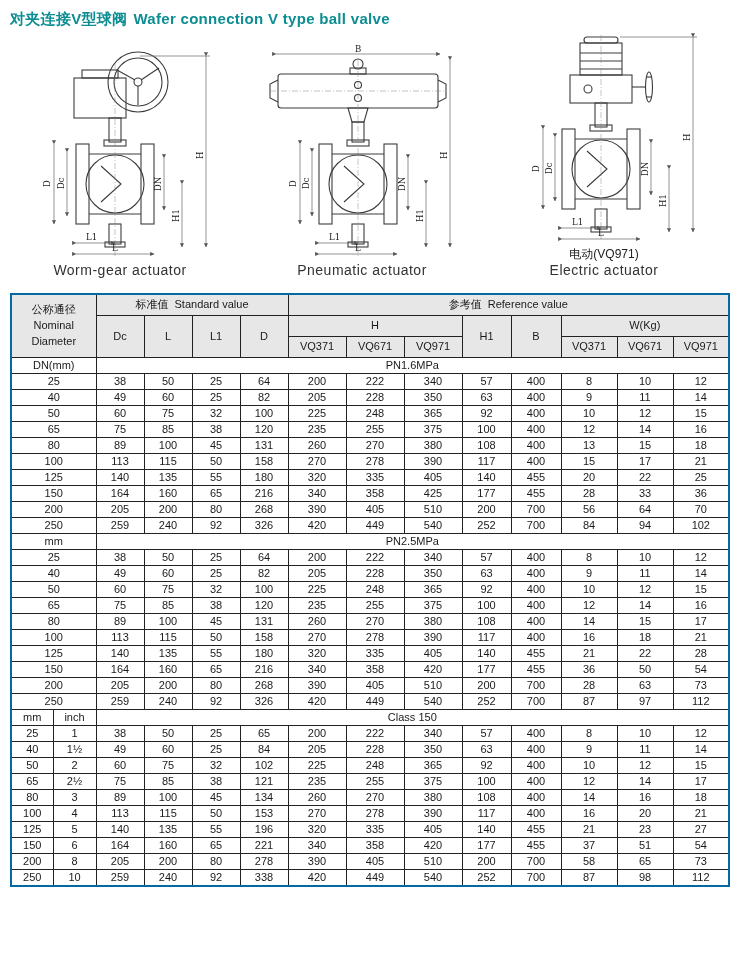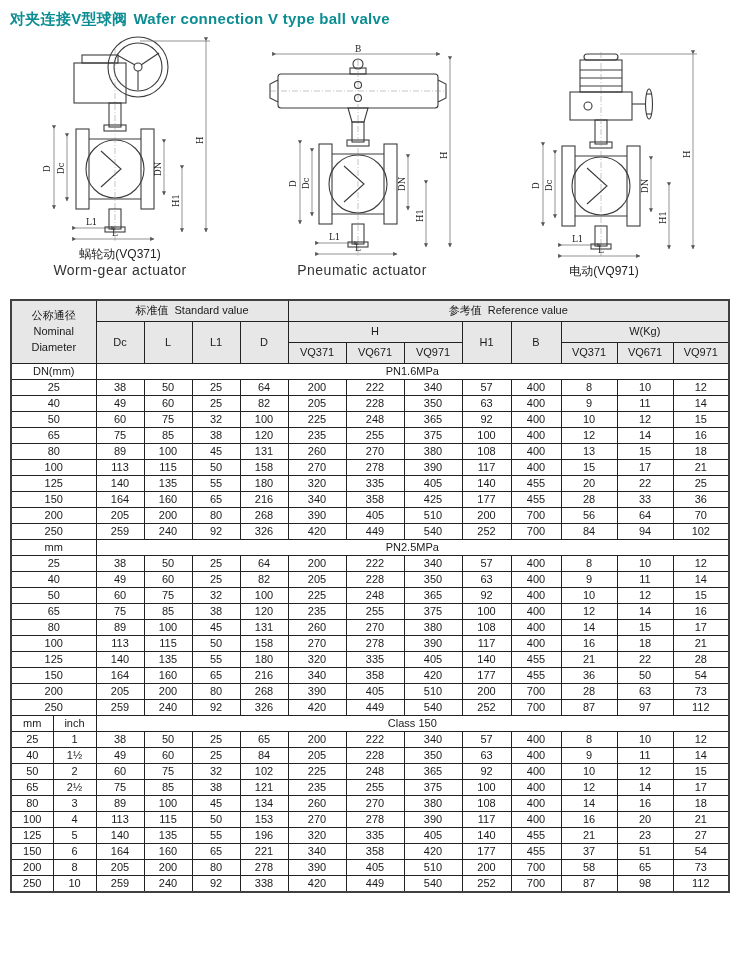--- a/index.html
+++ b/index.html
@@ -28,22 +28,22 @@
   }
   figure{margin:0;text-align:center;}
   figure svg{display:block;margin:0 auto;}
   figcaption .cap-zh{font-size:12px;color:#222;line-height:1.25;}
   figcaption .cap-en{font-size:14px;color:#333;line-height:1.25;letter-spacing:.5px;}
   
   table.dims{
     border-collapse:collapse;
     table-layout:fixed;
     width:718px;
-    border:2px solid #404040;
-    margin-top:18px;
+    border:2px solid #0369a1;
+    margin-top:12px;
   }
   table.dims th, table.dims td{
     border:1px solid #222;
     text-align:center;
     vertical-align:middle;
     font-size:11px;
     padding:0;
     line-height:1.25;
     height:15px;
     overflow:hidden;
@@ -114,21 +114,20 @@
         <text class="dimlab" x="165" y="178" transform="rotate(-90 165 178)">H1</text>
         <line class="dim" x1="192" y1="12" x2="192" y2="203" marker-start="url(#aw1)" marker-end="url(#aw1)"></line>
         <line class="dim" x1="126" y1="12" x2="196" y2="12"></line>
         <text class="dimlab" x="189" y="115" transform="rotate(-90 189 115)">H</text>
         <line class="dim" x1="62" y1="199" x2="101" y2="199" marker-start="url(#aw1)" marker-end="url(#aw1)"></line>
         <text class="dimlab" x="72" y="196">L1</text>
         <line class="dim" x1="62" y1="210" x2="140" y2="210" marker-start="url(#aw1)" marker-end="url(#aw1)"></line>
         <text class="dimlab" x="98" y="207">L</text>
       </svg>
       <figcaption>
-        <div class="cap-zh">蜗轮动(VQ371)</div>
         <div class="cap-en">Worm-gear  actuator</div>
       </figcaption>
     </figure>
 
     <figure>
       <svg width="212" height="218" viewBox="0 0 212 218">
         <defs>
             <marker id="aw2" markerWidth="7" markerHeight="7" refX="5.5" refY="3" orient="auto">
               <path d="M0,0L6,3L0,6z" fill="#555"></path>
             </marker>
@@ -226,20 +225,21 @@
         <line class="dim" x1="195" y1="8" x2="195" y2="203" marker-start="url(#aw3)" marker-end="url(#aw3)"></line>
         <line class="dim" x1="122" y1="8" x2="199" y2="8"></line>
         <text class="dimlab" x="192" y="112" transform="rotate(-90 192 112)">H</text>
         <line class="dim" x1="64" y1="199" x2="103" y2="199" marker-start="url(#aw3)" marker-end="url(#aw3)"></line>
         <text class="dimlab" x="74" y="196">L1</text>
         <line class="dim" x1="64" y1="210" x2="142" y2="210" marker-start="url(#aw3)" marker-end="url(#aw3)"></line>
         <text class="dimlab" x="100" y="207">L</text>
       </svg>
       <figcaption>
         <div class="cap-zh">电动(VQ971)</div>
+        <div class="cap-en">Electric  actuator</div>
       </figcaption>
     </figure>
 
   </div>
 
 
   <table class="dims">
     <colgroup>
       <col style="width:42px">
         <col style="width:43px">

